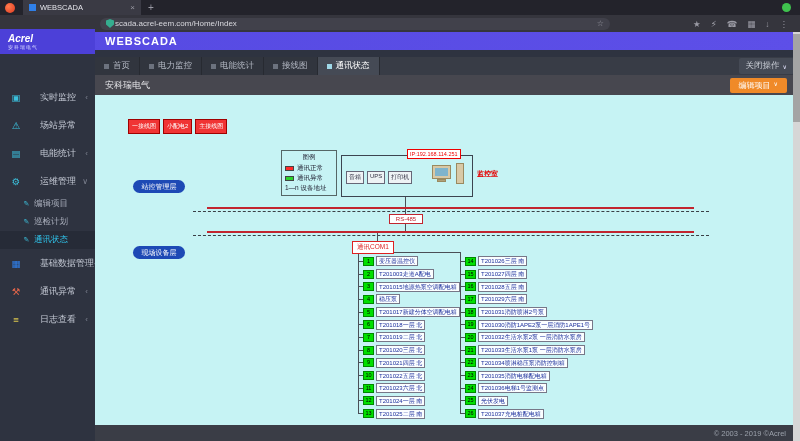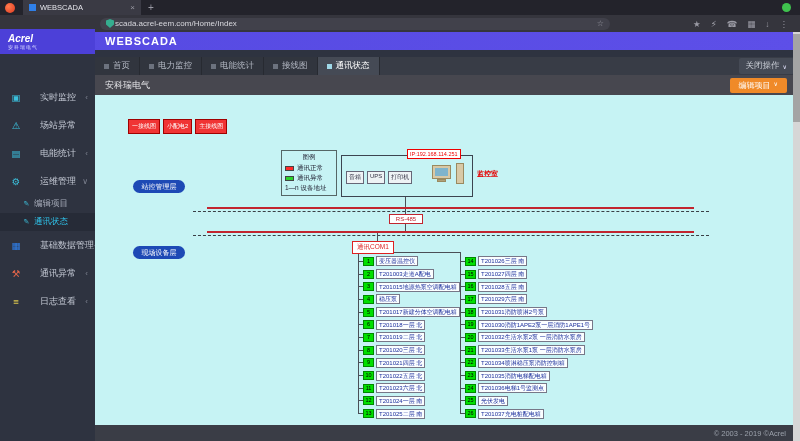--- a/index.html
+++ b/index.html
@@ -158,20 +158,24 @@
         <span class="chev">‹</span>
       </div>
       <div class="side-item">
         <span class="ic" style="color: rgb(59, 192, 220);">⚙</span>
         <span class="lbl">运维管理</span>
         <span class="chev">∨</span>
       </div>
       <div class="side-sub">
         <span class="ic">✎</span>
         <span class="lbl">编辑项目</span>
+      </div>
+      <div class="side-sub">
+        <span class="ic">✎</span>
+        <span class="lbl">巡检计划</span>
       </div>
       <div class="side-sub active">
         <span class="ic">✎</span>
         <span class="lbl">通讯状态</span>
       </div>
       <div class="side-item">
         <span class="ic" style="color: rgb(47, 127, 232);">▦</span>
         <span class="lbl">基础数据管理</span>
         <span class="chev">‹</span>
       </div>

